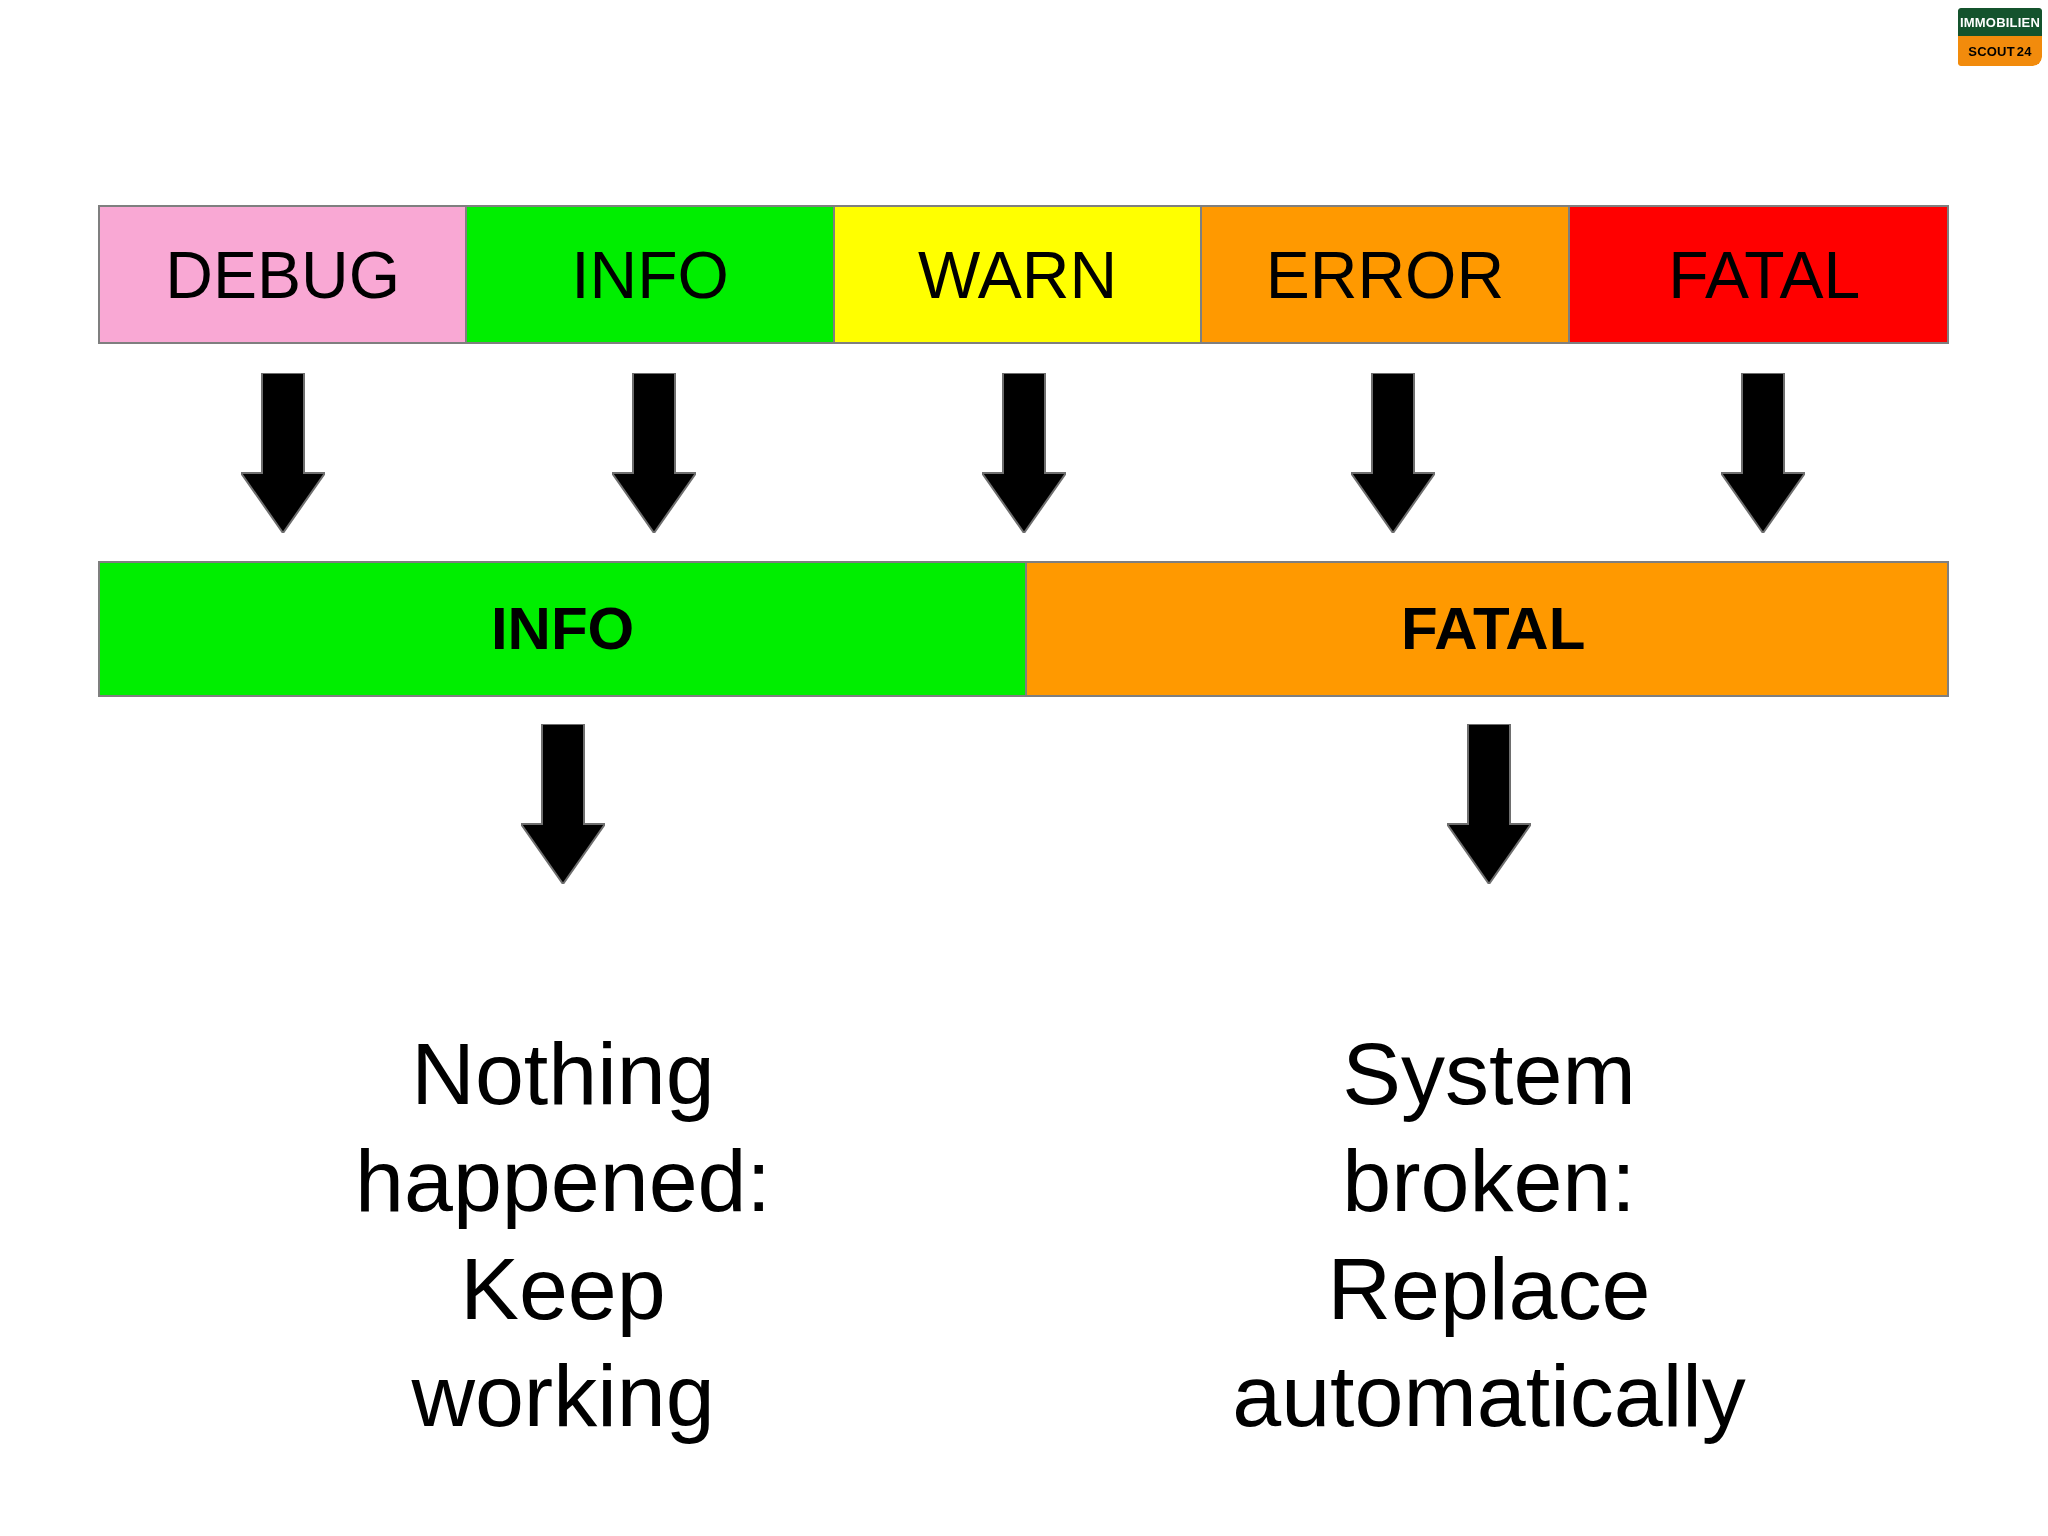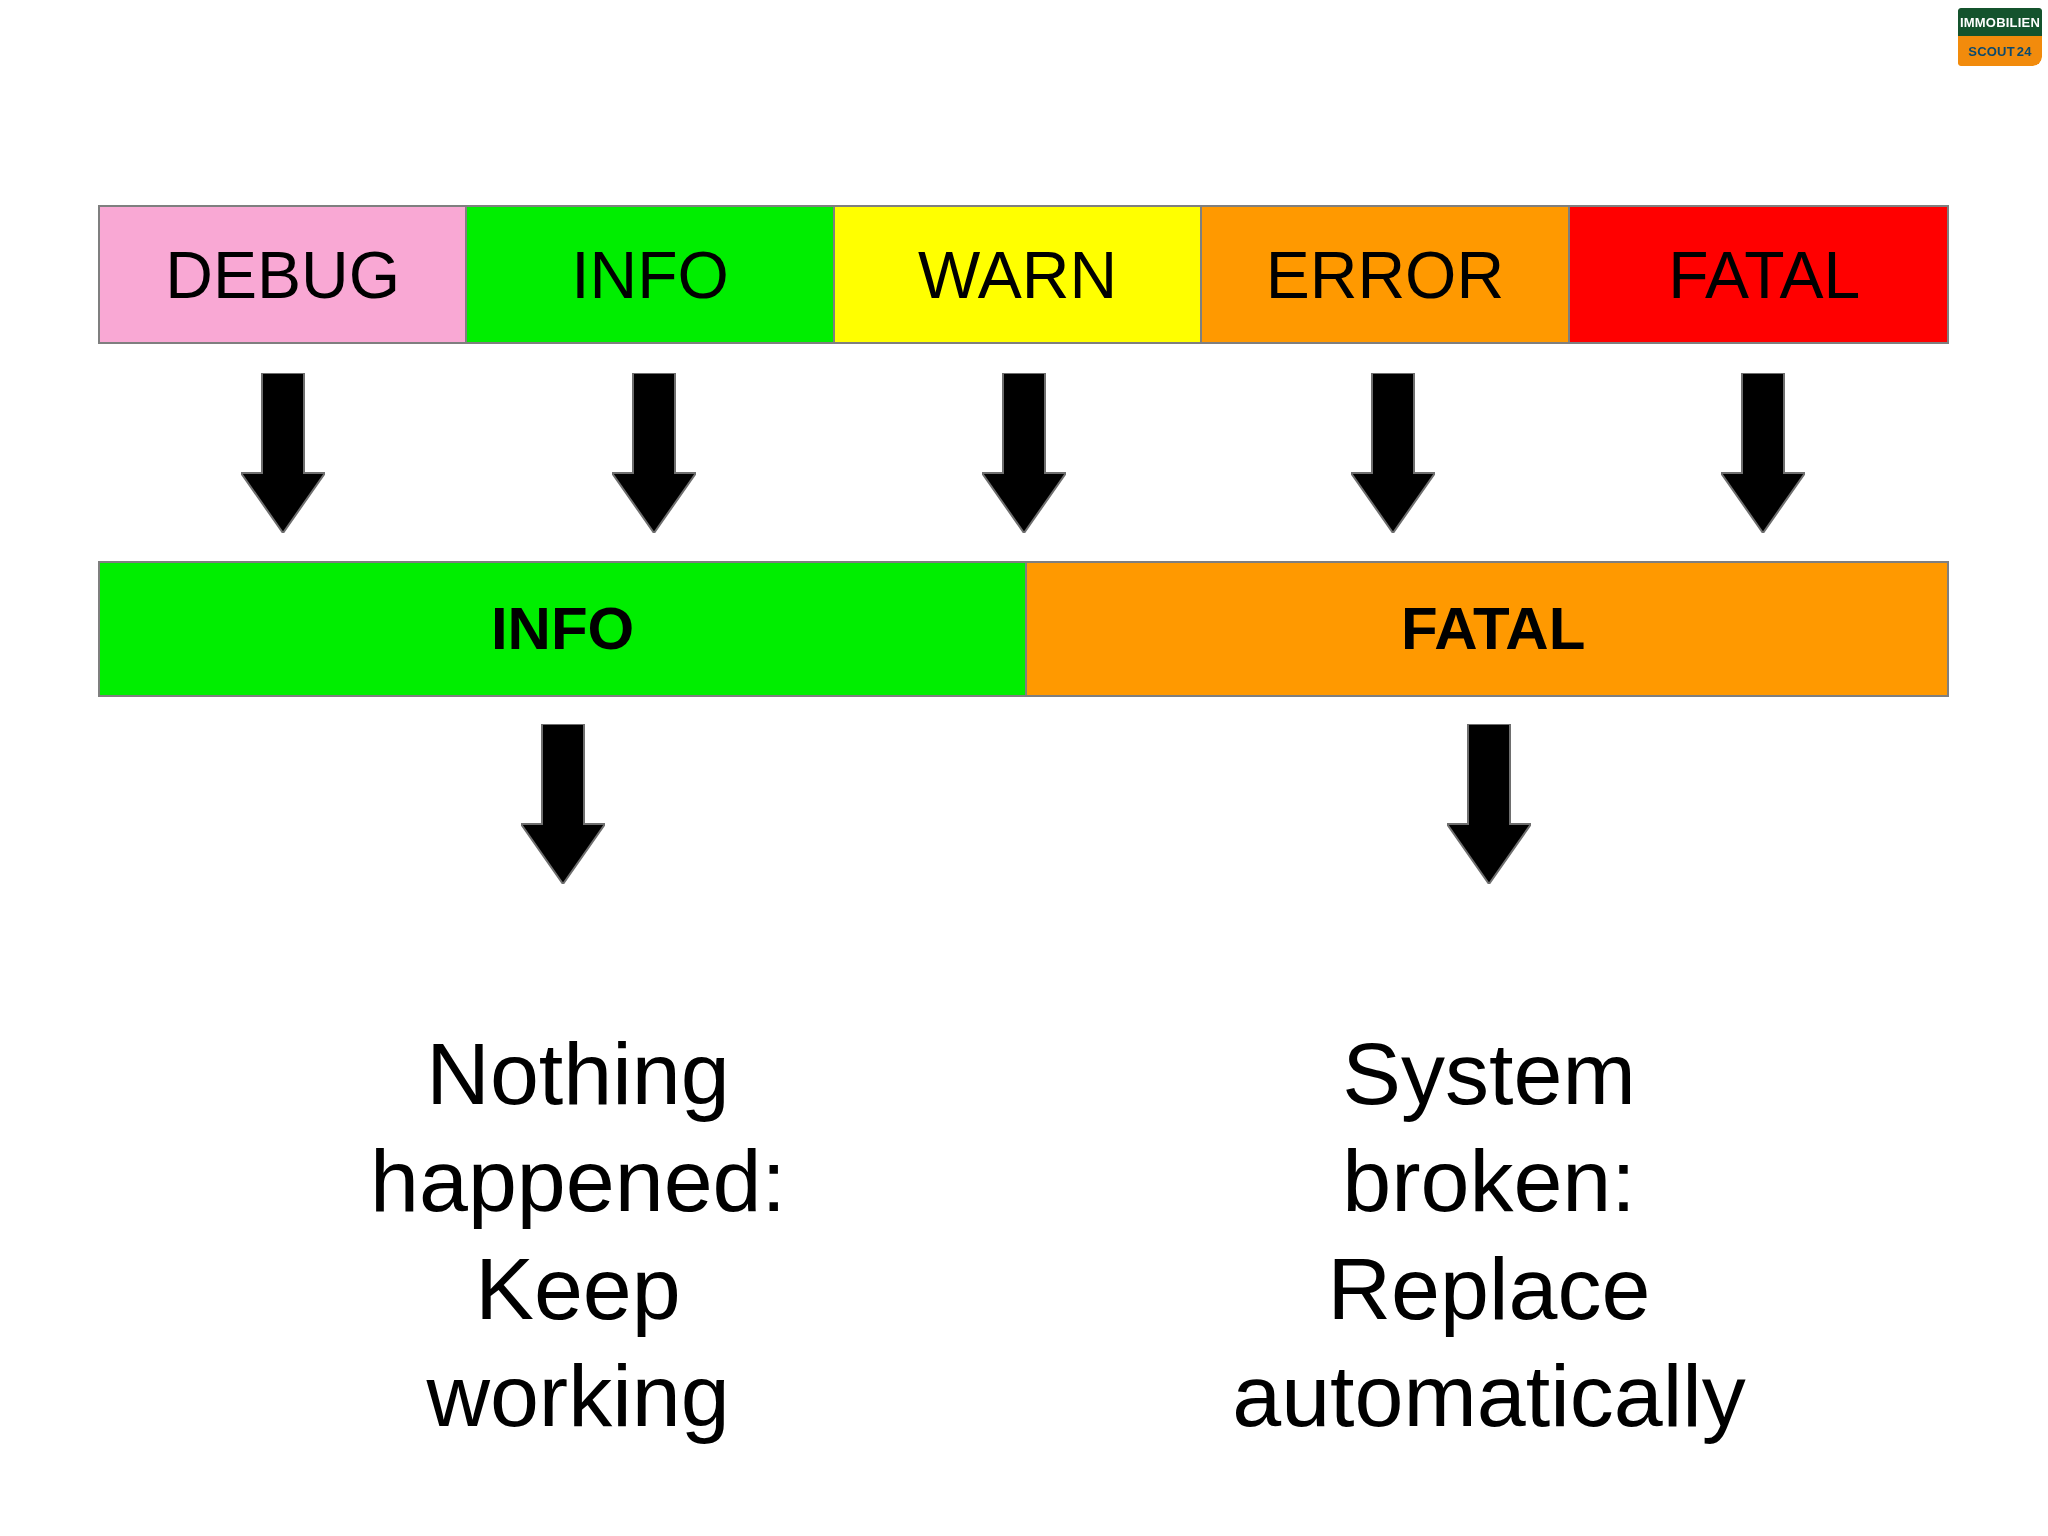--- a/index.html
+++ b/index.html
@@ -36,21 +36,21 @@
     font-weight: bold;
     letter-spacing: 0.2px;
     display: flex;
     align-items: center;
     justify-content: center;
     border-radius: 2px 2px 0 0;
   }
   .logo-bottom {
     flex: 1 1 auto;
     background: #f28b0c;
-    color: #0c4a6e;
+    color: #000000;
     font-size: 13px;
     font-weight: bold;
     letter-spacing: 0.2px;
     display: flex;
     align-items: center;
     justify-content: center;
     border-radius: 0 0 9px 2px;
   }
   .logo-bottom .num { margin-left: 2px; }
 
@@ -97,21 +97,21 @@
 
   
   .caption {
     position: absolute;
     text-align: center;
     color: #000000;
     font-size: 88px;
     line-height: 1.22;
     white-space: pre-line;
   }
-  .caption-left  { left: 248px;  width: 660px; top: 1020px; }
+  .caption-left  { left: 233px;  width: 660px; top: 1020px; }
   .caption-right { left: 1139px; width: 700px; top: 1020px; }
 </style>
 </head>
 <body>
 
 <div class="logo">
   <div class="logo-top">IMMOBILIEN</div>
   <div class="logo-bottom">
     <span>SCOUT</span>
     <span class="num">24</span>

